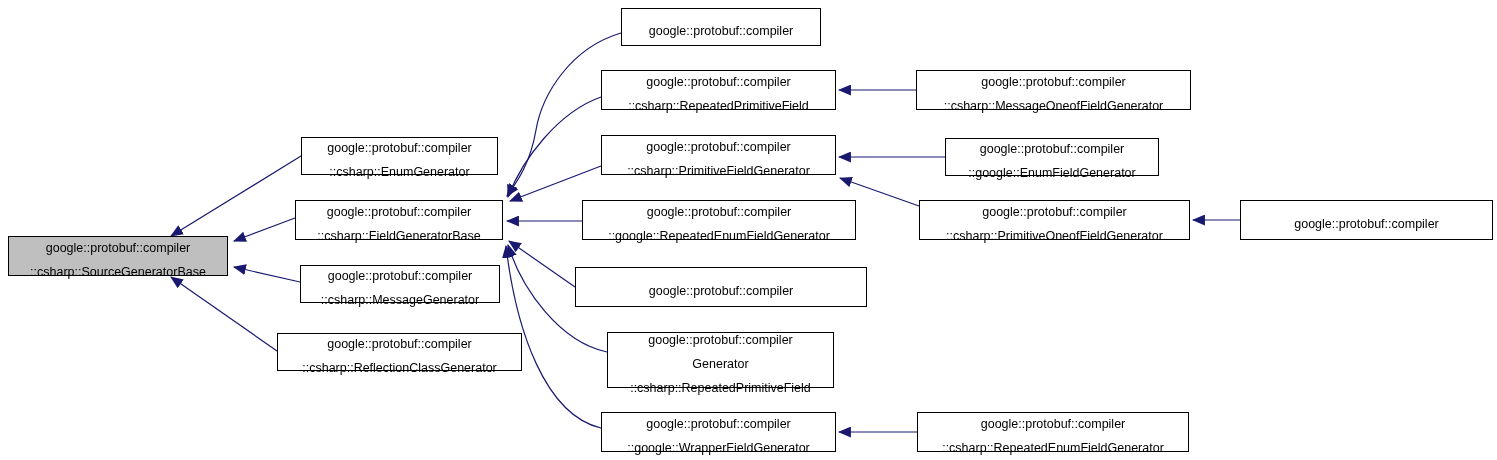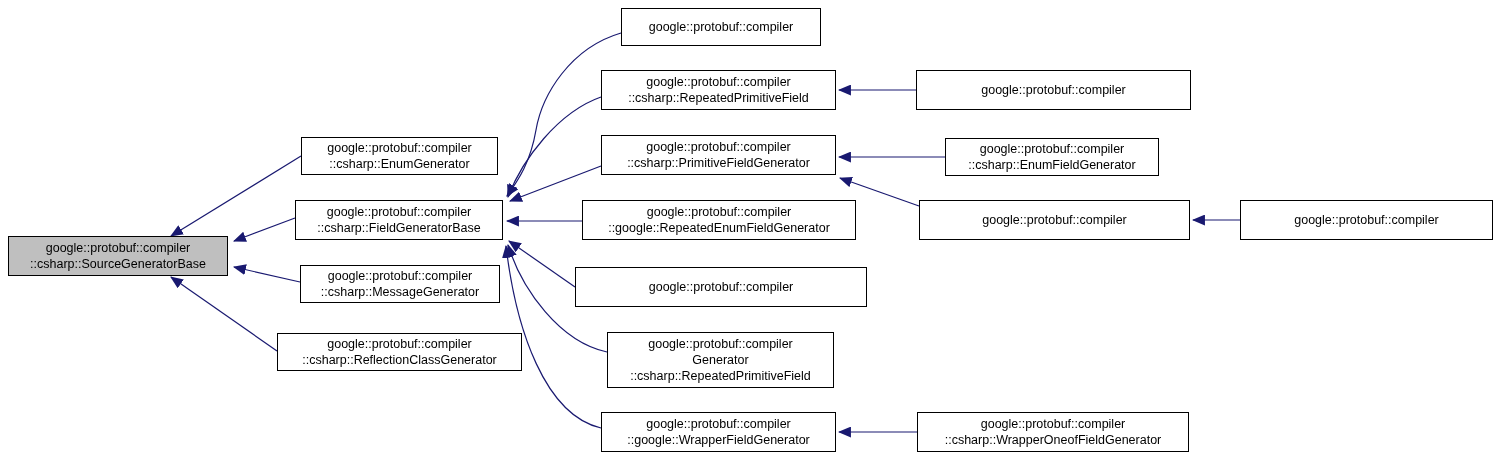--- a/index.html
+++ b/index.html
@@ -35,21 +35,21 @@
     line-height: 16px;
     text-align: center;
     display: flex;
     flex-direction: column;
     justify-content: center;
     white-space: nowrap;
     cursor: pointer;
     z-index: 1;
   }
   .node.highlighted { background: var(--hl, #bfbfbf); }
-  .node span { display: block; }
+  .node span { display: block; margin-top: 8px; }
 </style>
 </head>
 <body>
 
 <div class="canvas">
 
   <svg class="edges-layer" width="1497" height="460" viewBox="0 0 1497 460" xmlns="http://www.w3.org/2000/svg">
     <defs>
       <marker id="arrowhead" viewBox="0 0 12 10" refX="11" refY="5" markerWidth="13" markerHeight="11" orient="auto" markerUnits="userSpaceOnUse">
         <path d="M0,0 L12,5 L0,10 Z"></path>
@@ -105,39 +105,41 @@
     <span>google::protobuf::compiler</span>
   </div>
 
   <div class="node" style="left:601px; top:70px; width:235px; height:40px;">
     <span>google::protobuf::compiler</span>
     <span>::csharp::RepeatedPrimitiveField</span>
   </div>
 
   <div class="node" style="left:916px; top:70px; width:275px; height:40px;">
     <span>google::protobuf::compiler</span>
+    <span>::csharp::MessageOneofFieldGenerator</span>
   </div>
 
   <div class="node" style="left:601px; top:135px; width:235px; height:40px;">
     <span>google::protobuf::compiler</span>
     <span>::csharp::PrimitiveFieldGenerator</span>
   </div>
 
   <div class="node" style="left:945px; top:138px; width:214px; height:38px;">
     <span>google::protobuf::compiler</span>
-    <span>::csharp::EnumFieldGenerator</span>
+    <span>::google::EnumFieldGenerator</span>
   </div>
 
   <div class="node" style="left:582px; top:200px; width:274px; height:40px;">
     <span>google::protobuf::compiler</span>
     <span>::google::RepeatedEnumFieldGenerator</span>
   </div>
 
   <div class="node" style="left:919px; top:200px; width:271px; height:40px;">
     <span>google::protobuf::compiler</span>
+    <span>::csharp::PrimitiveOneofFieldGenerator</span>
   </div>
 
   <div class="node" style="left:1240px; top:200px; width:253px; height:40px;">
     <span>google::protobuf::compiler</span>
   </div>
 
   <div class="node" style="left:575px; top:267px; width:292px; height:40px;">
     <span>google::protobuf::compiler</span>
   </div>
 
@@ -147,16 +149,16 @@
     <span>::csharp::RepeatedPrimitiveField</span>
   </div>
 
   <div class="node" style="left:601px; top:412px; width:235px; height:40px;">
     <span>google::protobuf::compiler</span>
     <span>::google::WrapperFieldGenerator</span>
   </div>
 
   <div class="node" style="left:917px; top:412px; width:272px; height:40px;">
     <span>google::protobuf::compiler</span>
-    <span>::csharp::WrapperOneofFieldGenerator</span>
+    <span>::csharp::RepeatedEnumFieldGenerator</span>
   </div>
 
 </div>
 
 </body></html>

